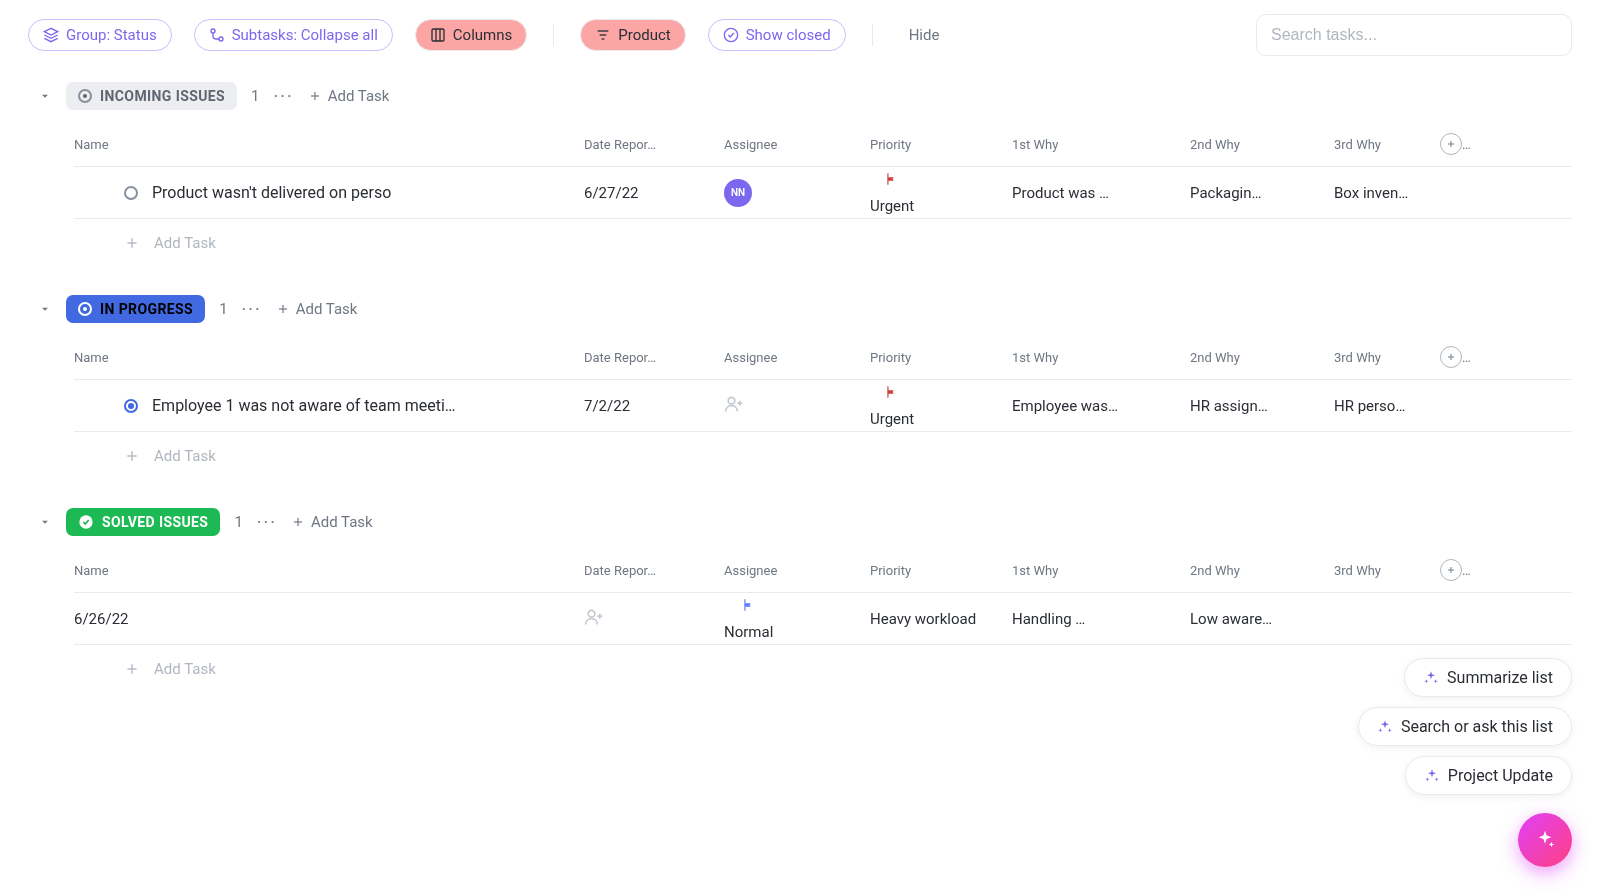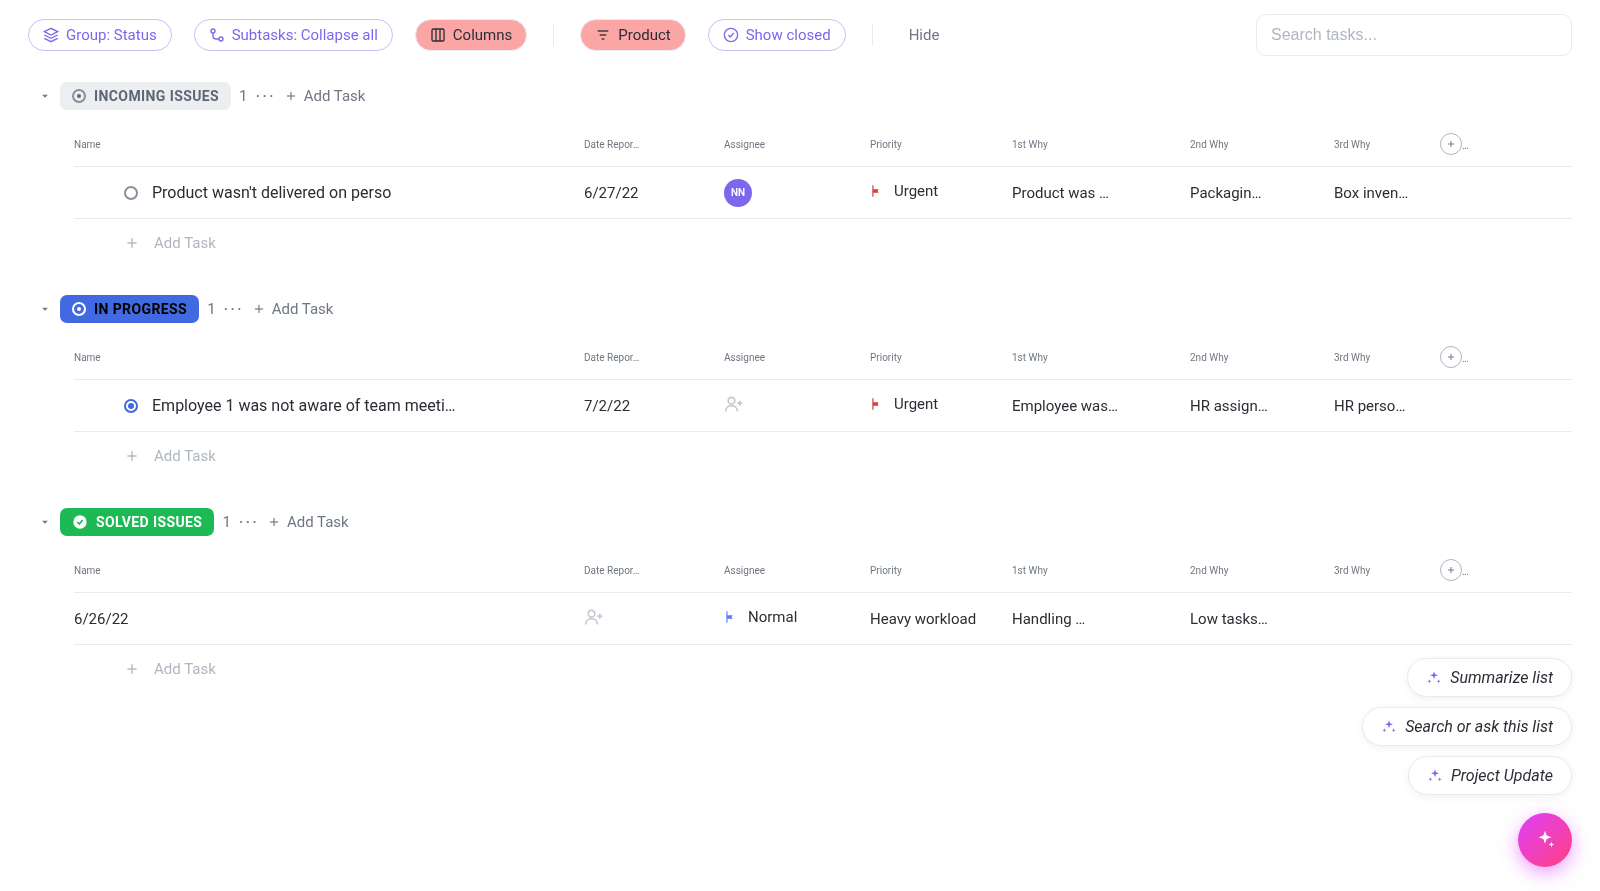--- a/index.html
+++ b/index.html
@@ -67,21 +67,21 @@
     border-radius:10px;
     padding:0 14px;
     font-size:16px;
     color:var(--text);
   }
   .search::placeholder { color:#b0b6bf; }
 
   
   .group { margin-bottom:28px; }
   .group-header {
-    display:flex; align-items:center; gap:8px;
+    display:flex; align-items:center; gap:14px;
     padding-left:10px;
     margin-bottom:12px;
   }
   .collapse-caret {
     width:14px; height:14px; cursor:pointer; color:var(--muted);
   }
   .status-chip {
     display:inline-flex; align-items:center; gap:8px;
     border-radius:7px;
     padding:6px 12px;
@@ -110,21 +110,21 @@
   .tbl { margin-left:46px; }
   .row {
     display:grid;
     grid-template-columns: 510px 140px 146px 142px 178px 144px 106px 30px;
     align-items:center;
     border-bottom:1px solid var(--border);
     height:51px;
   }
   .row.header {
     height:44px; border-bottom:1px solid var(--border); border-top:none;
-    color:var(--muted); font-size:10px;
+    color:var(--muted); font-size:13px;
   }
   .row.footer {
     border-bottom:none; height:48px;
     color:#b0b6bf;
   }
   .cell {
     white-space:nowrap; overflow:hidden; text-overflow:ellipsis;
     padding-right:16px;
   }
   .name-cell {
@@ -149,21 +149,21 @@
   .task-name { font-size:16px; color:var(--text); overflow:hidden; text-overflow:ellipsis; white-space:nowrap; max-width:430px; }
 
   .avatar {
     width:28px;height:28px;border-radius:50%;
     background:#7b68ee;color:#fff;
     display:inline-flex;align-items:center;justify-content:center;
     font-size:10px;font-weight:600;
   }
   .assignee-empty { color:#c4c9d1; }
 
-  .priority { display:inline-flex; align-items:center; gap:10px; }
+  .priority { display:inline-flex; align-items:center; gap:10px;flex-direction:column; }
   .flag { width:14px;height:16px; }
   .flag.red  { color:var(--red); }
   .flag.blue { color:#5b7bff; }
 
   .plus-circle {
     width:20px;height:20px;border:1.5px solid #b0b6bf;border-radius:50%;
     display:inline-flex;align-items:center;justify-content:center;color:#87909e;
     cursor:pointer;
   }
 
@@ -176,21 +176,20 @@
   }
   .ai-pill {
     display:inline-flex; align-items:center; gap:8px;
     border:1px solid var(--border);
     background:#fff;
     border-radius:999px;
     padding:9px 18px;
     font-size:16px;
     box-shadow:0 2px 8px rgba(0,0,0,0.06);
     cursor:pointer;
-    font-style:italic;
   }
   .ai-pill svg { color:var(--violet); }
 
   .fab {
     position:absolute;
     right:28px; bottom:24px;
     width:54px;height:54px;border-radius:50%;
     background:linear-gradient(135deg,var(--fab1),var(--fab2));
     display:flex;align-items:center;justify-content:center;
     color:#fff; cursor:pointer;
@@ -468,21 +467,21 @@
         <div class="cell">
           <span class="priority">
             <svg class="flag blue" viewBox="0 0 24 24" fill="currentColor">
                 <path d="M4 2v20h2v-7h9l-2-3 2-3H6V2z"></path>
               </svg>
             <span>Normal</span>
           </span>
         </div>
         <div class="cell">Heavy workload</div>
         <div class="cell">Handling …</div>
-        <div class="cell">Low tasks…</div>
+        <div class="cell">Low aware…</div>
         <div class="cell"></div>
       </div>
 
       <div class="row footer">
         <div class="cell name-cell">
           <span class="indent"></span>
           <svg class="ico" width="16" height="16" viewBox="0 0 24 24" stroke="#b0b6bf" stroke-width="2" fill="none">
               <line x1="12" y1="5" x2="12" y2="19"></line>
               <line x1="5" y1="12" x2="19" y2="12"></line>
             </svg>

